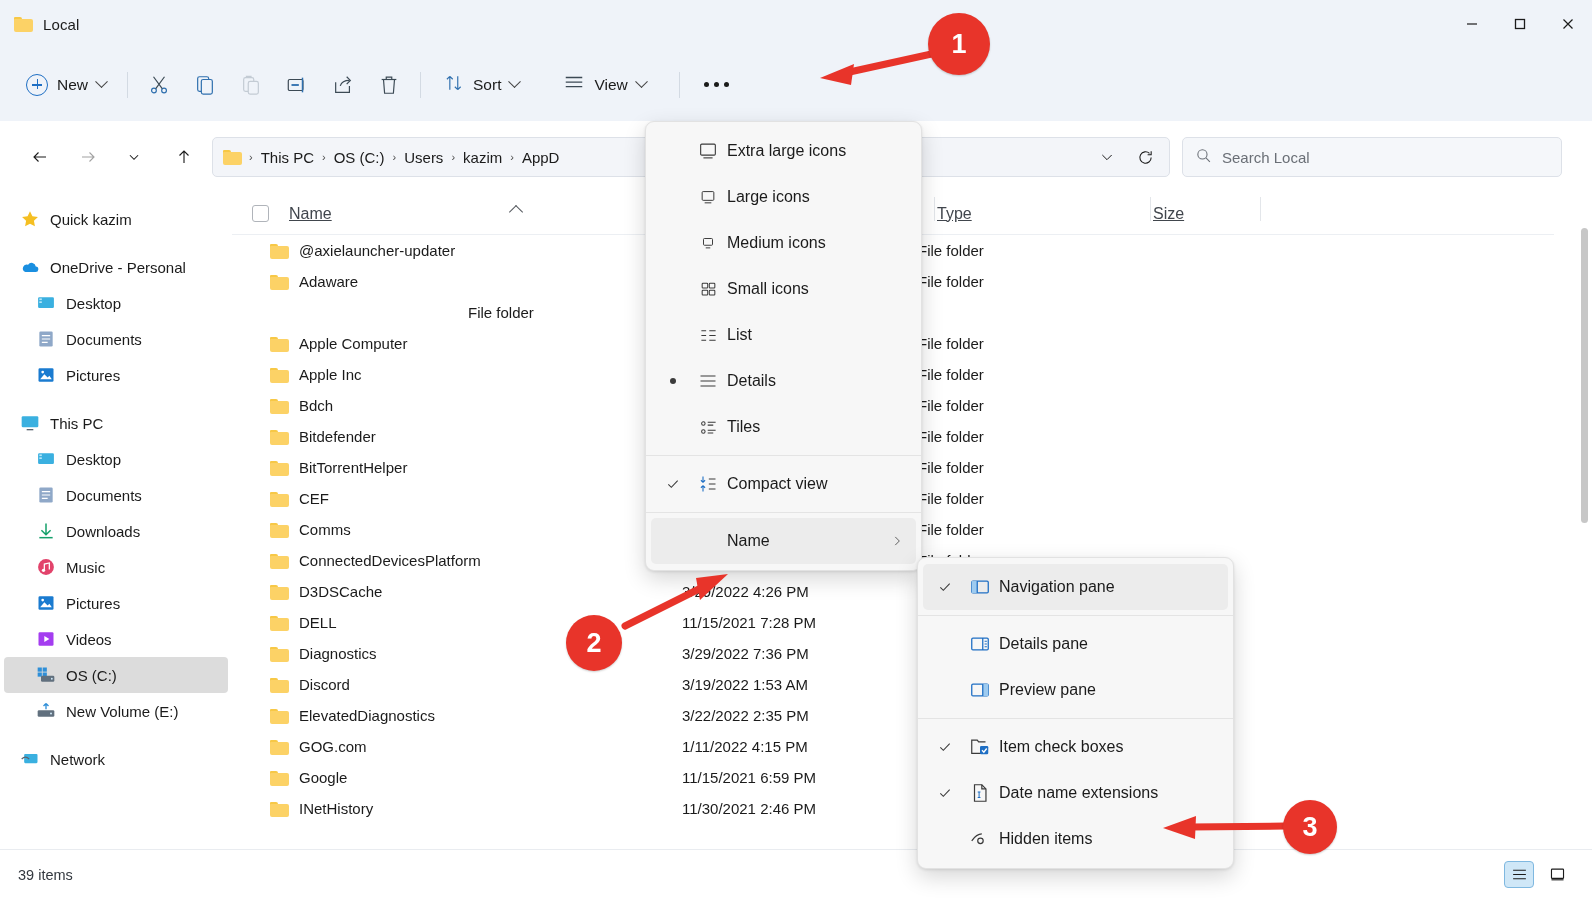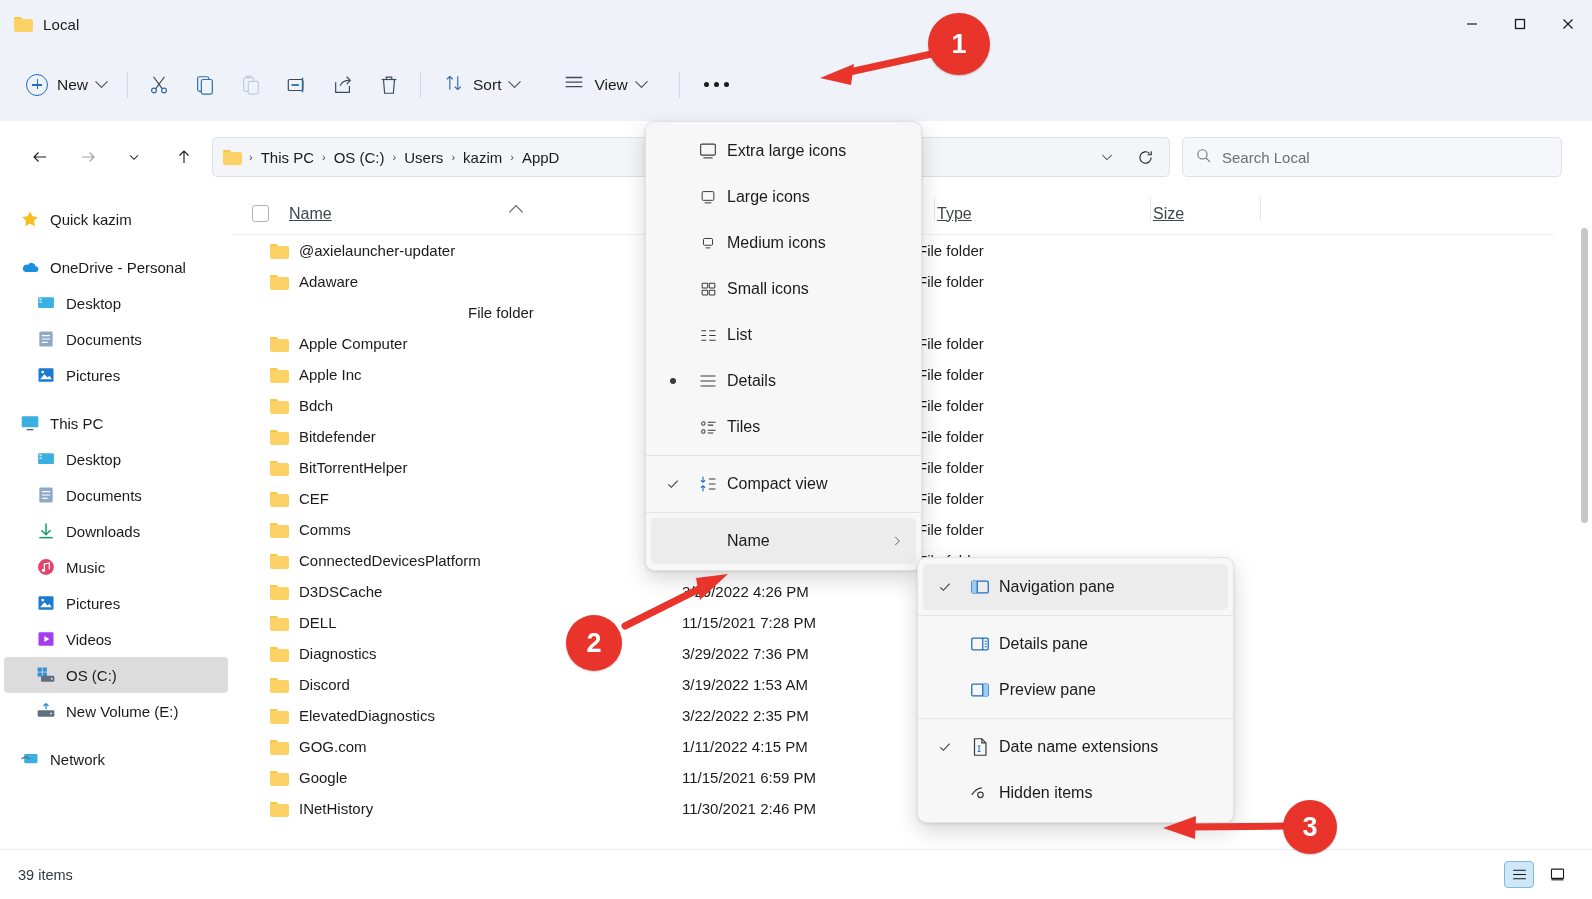--- a/index.html
+++ b/index.html
@@ -986,20 +986,36 @@
     <div class="menu-sep"></div>
 
     <div class="mi">
       <span class="mi-state">
         <svg width="16" height="16" viewBox="0 0 24 24" fill="none" stroke="#3a3a3a" stroke-width="1.6">
             <path d="M5 12.5l4.5 4.5L19 7"></path>
           </svg>
       </span>
       <span class="mi-icon">
         <svg width="22" height="22" viewBox="0 0 24 24" fill="none" stroke="#3a3a3a" stroke-width="1.3">
+          <path d="M3 6.5V19h11"></path>
+            <path d="M3 6.5V4.5h6l1.5 2H18"></path>
+          <rect x="12" y="11" width="9" height="9" rx="1.4" fill="#1f6fc4" stroke="none"></rect>
+          <path d="M14.2 15.6l2 2 3.1-4" stroke="#fff" stroke-width="1.5"></path>
+        </svg>
+      </span>
+      <span class="mi-label">Item check boxes</span>
+    </div>
+    <div class="mi">
+      <span class="mi-state">
+        <svg width="16" height="16" viewBox="0 0 24 24" fill="none" stroke="#3a3a3a" stroke-width="1.6">
+            <path d="M5 12.5l4.5 4.5L19 7"></path>
+          </svg>
+      </span>
+      <span class="mi-icon">
+        <svg width="22" height="22" viewBox="0 0 24 24" fill="none" stroke="#3a3a3a" stroke-width="1.3">
           <path d="M6 3h8l4.5 4.5V21H6z"></path>
             <path d="M14 3v4.5h4.5"></path>
           <path d="M9.5 11h3M11 11v6M9.5 17h3" stroke="#1f6fc4" stroke-width="1.1"></path>
         </svg>
       </span>
       <span class="mi-label">Date name extensions</span>
     </div>
     <div class="mi">
       <span class="mi-state"></span>
       <span class="mi-icon">

